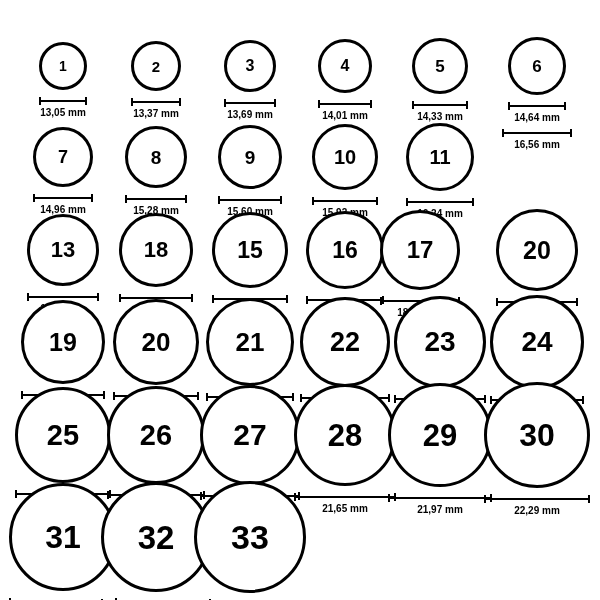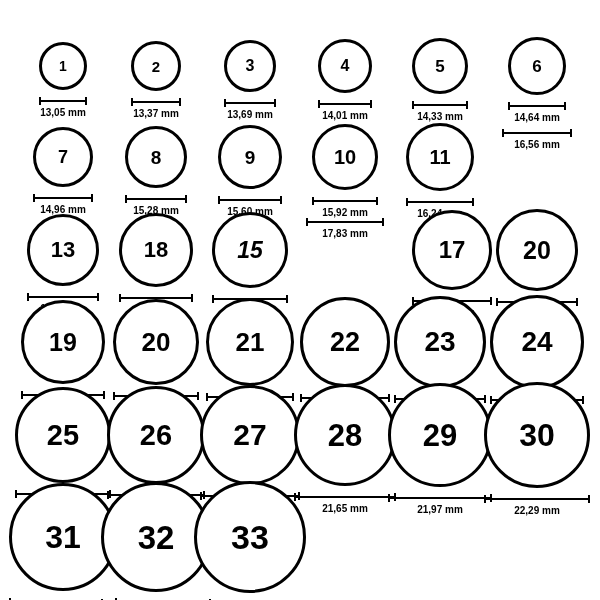--- a/index.html
+++ b/index.html
@@ -220,39 +220,42 @@
         <span class="ring-label" style="font-size: 22px;">18</span>
       </div>
       <div class="measure" style="width: 74px;">
         <div class="bar"></div>
         <div class="tick left"></div>
         <div class="tick right"></div>
       </div>
       <div class="mm">17,19 mm</div>
     </div>
     <div class="cell" style="left: 210px; top: 212px; width: 80px;">
-      <div class="ring" style="width: 76px; height: 76px; font-style: italic;">
+      <div class="ring" style="width: 76px; height: 76px;">
         <span class="ring-label" style="font-size: 23px;">15</span>
       </div>
       <div class="measure" style="width: 76px;">
         <div class="bar"></div>
         <div class="tick left"></div>
         <div class="tick right"></div>
       </div>
       <div class="mm">17,51 mm</div>
     </div>
     <div class="cell" style="left: 305px; top: 211px; width: 80px;">
+      <div class="ring" style="width: 78px; height: 78px;">
+        <span class="ring-label" style="font-size: 23px;">16</span>
+      </div>
       <div class="measure" style="width: 78px;">
         <div class="bar"></div>
         <div class="tick left"></div>
         <div class="tick right"></div>
       </div>
       <div class="mm">17,83 mm</div>
     </div>
-    <div class="cell" style="left: 412px; top: 210px; width: 80px;">
+    <div class="cell" style="left: 380px; top: 210px; width: 80px;">
       <div class="ring" style="width: 80px; height: 80px;">
         <span class="ring-label" style="font-size: 24px;">17</span>
       </div>
       <div class="measure" style="width: 80px;">
         <div class="bar"></div>
         <div class="tick left"></div>
         <div class="tick right"></div>
       </div>
       <div class="mm">18,15 mm</div>
     </div>

